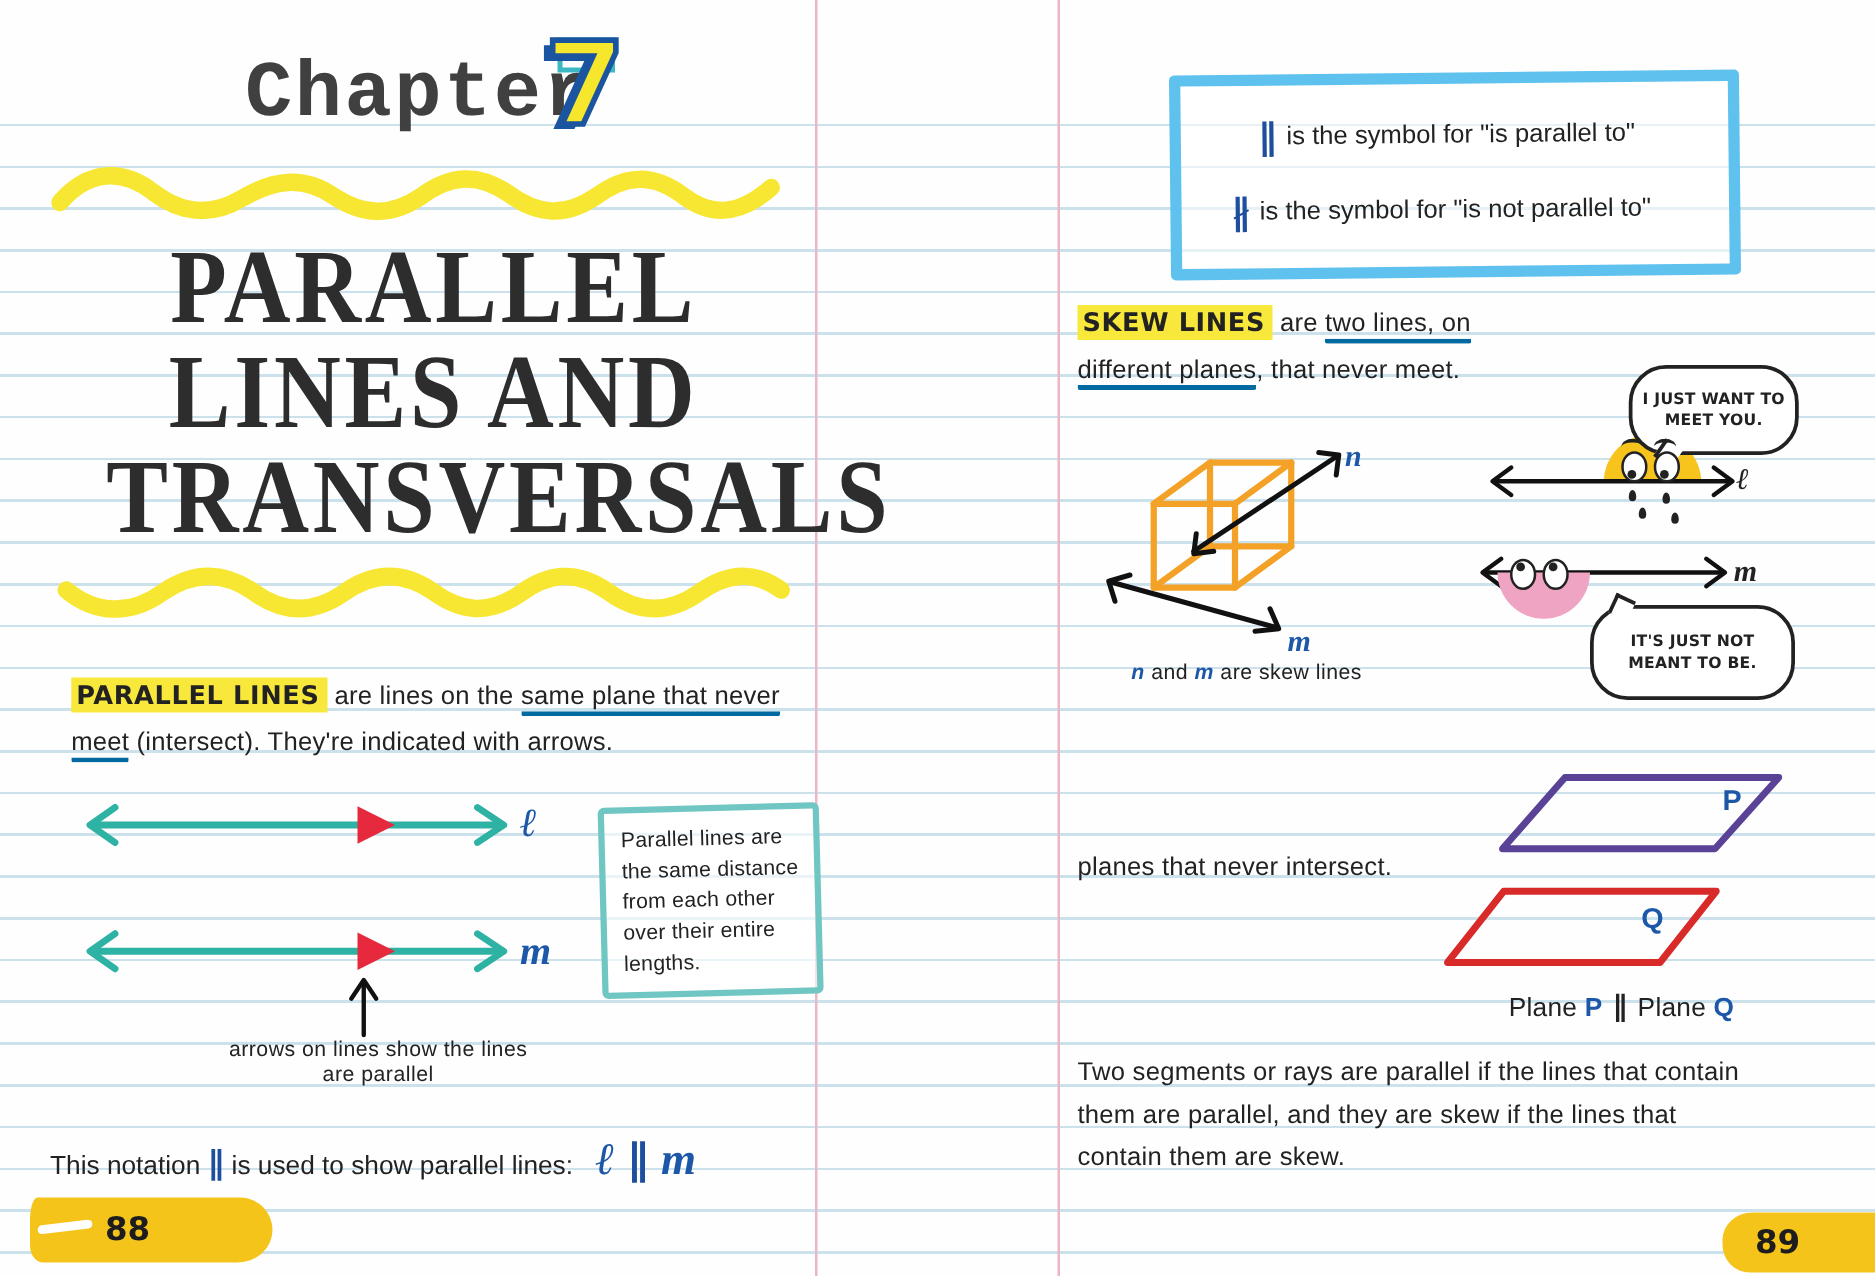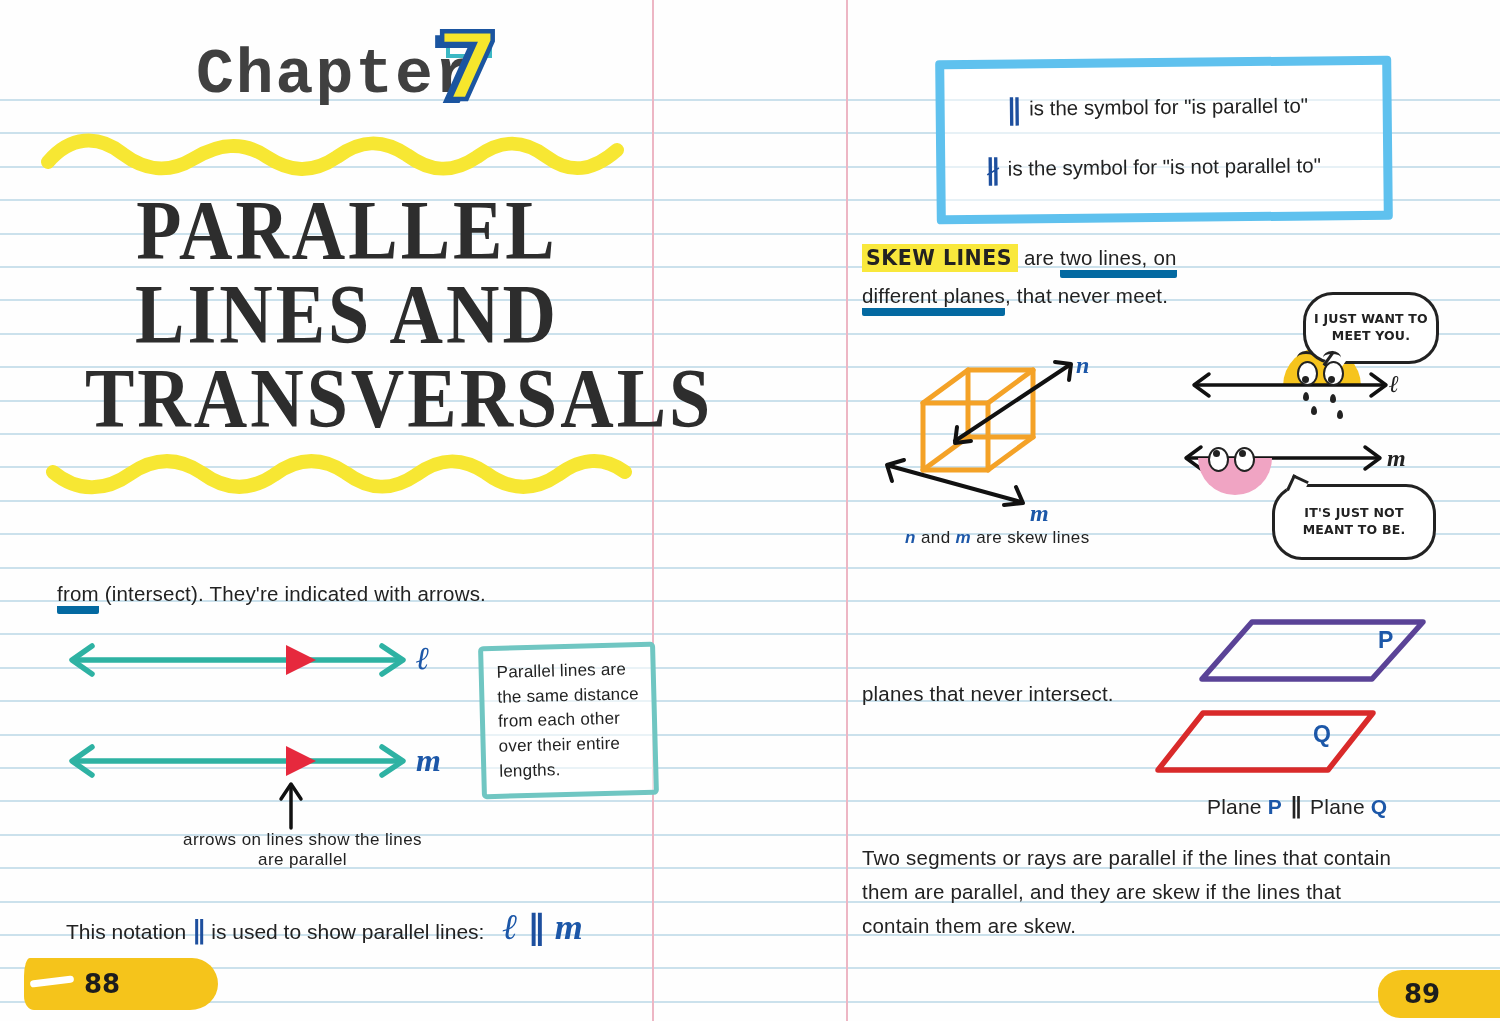--- a/index.html
+++ b/index.html
@@ -7,21 +7,21 @@
          font-family:"Liberation Sans",sans-serif;color:#222;}
   
   .ruling{position:absolute;left:0;right:0;top:99px;bottom:0;z-index:0;
     background:repeating-linear-gradient(to bottom,#cbe1ec 0 2px,transparent 2px 33.4px);}
   .margin-line{position:absolute;top:0;bottom:0;width:2px;background:#edb6c4;z-index:0;}
   .abs{position:absolute;z-index:2;}
   .nowrap{white-space:nowrap;}
   .hand{font-family:"Liberation Sans",sans-serif;font-size:20.5px;color:#222;letter-spacing:.2px;}
   .hl{background:#f9e83c;font-family:"DejaVu Sans",sans-serif;font-weight:800;
       padding:2px 6px 2px 4px;letter-spacing:.5px;}
-  .u-pink{border-bottom:8px solid #0369a1;padding-bottom:1px;border-radius:2px;}
+  .u-pink{border-bottom:4px solid #0369a1;padding-bottom:1px;border-radius:2px;}
   .blue{color:#1c57a8;}
   .sym{font-family:"DejaVu Sans",sans-serif;font-weight:700;color:#1d4f9e;}
   
   .chapter-label{font-family:Liberation Mono, monospace;font-weight:700;font-size:63px;
       color:#404040;letter-spacing:2px;}
   .chapter-num{font-family:"DejaVu Sans",sans-serif;font-weight:800;font-size:92px;line-height:1;
       color:#f6e62c;-webkit-text-stroke:4.5px #1b55a0;text-shadow:-7px 4px 0 #1b55a0;}
   .num-accent{position:absolute;width:38px;height:20px;border:4px solid #3bb8c4;z-index:1;}
   .title-line{font-family:"Liberation Serif",serif;font-weight:700;color:#2d2d2d;
       font-size:74px;letter-spacing:3px;text-align:center;transform:scaleY(1.14);
@@ -100,22 +100,25 @@
   <div class="abs title-line" style="left:57px;top:188px;width:580px;">PARALLEL</div>
   <div class="abs title-line" style="left:57px;top:272px;width:580px;">LINES AND</div>
   <div class="abs title-line" style="left:85px;top:356px;width:600px;">TRANSVERSALS</div>
 
   <svg class="abs" style="left:45px;top:444px;" width="590" height="58">
     <path d="M 8 28 C 32 48 60 48 85 30 C 108 14 132 12 157 29 C 180 46 204 48 229 31
              C 252 14 276 12 301 29 C 324 46 346 48 371 31 C 394 14 416 12 441 29
              C 464 46 488 48 513 31 C 536 14 558 12 580 28" fill="none" stroke="#f7e733" stroke-width="14" stroke-linecap="round"></path>
   </svg>
 
+  <div class="abs hand nowrap" style="left:57px;top:544px;">
+    <span class="hl">PARALLEL LINES</span><span> are lines on the </span><span class="u-pink">same plane that never</span>
+  </div>
   <div class="abs hand nowrap" style="left:57px;top:582px;">
-    <span class="u-pink">from</span><span> (intersect). They're indicated with arrows.</span>
+    <span class="u-pink">meet</span><span> (intersect). They're indicated with arrows.</span>
   </div>
 
   <svg class="abs" style="left:48px;top:636px;" width="400" height="235">
     <g stroke="#2eb2a3" stroke-width="5.5" fill="none" stroke-linecap="round" stroke-linejoin="round">
       <path d="M 28 24 L 352 24"></path>
       <path d="M 44 10 L 24 24 L 44 38"></path>
       <path d="M 334 10 L 355 24 L 334 38"></path>
     </g>
     <polygon points="238,9 238,39 268,24" fill="#e6293d"></polygon>
     <g stroke="#2eb2a3" stroke-width="5.5" fill="none" stroke-linecap="round" stroke-linejoin="round">
@@ -132,21 +135,21 @@
   <div class="abs script-label" style="left:416px;top:642px;">ℓ</div>
   <div class="abs script-label" style="left:416px;top:744px;">m</div>
 
   <div class="abs note-box" style="left:480px;top:644px;width:148px;">Parallel lines are the same distance from each other over their entire lengths.</div>
 
   <div class="abs small-caption" style="left:155px;top:830px;width:295px;text-align:center;">
     <div>arrows on lines show the lines</div>
     <div>are parallel</div>
   </div>
 
-  <div class="abs notation nowrap" style="left:66px;top:906px;">
+  <div class="abs notation nowrap" style="left:40px;top:906px;">
     <span>This notation</span>
     <span class="sym">∥</span>
     <span>is used to show parallel lines:</span>
     <span class="example">
       <span class="lg">ℓ</span>
       <span class="sym">∥</span>
       <span class="lg">m</span>
     </span>
   </div>
 

